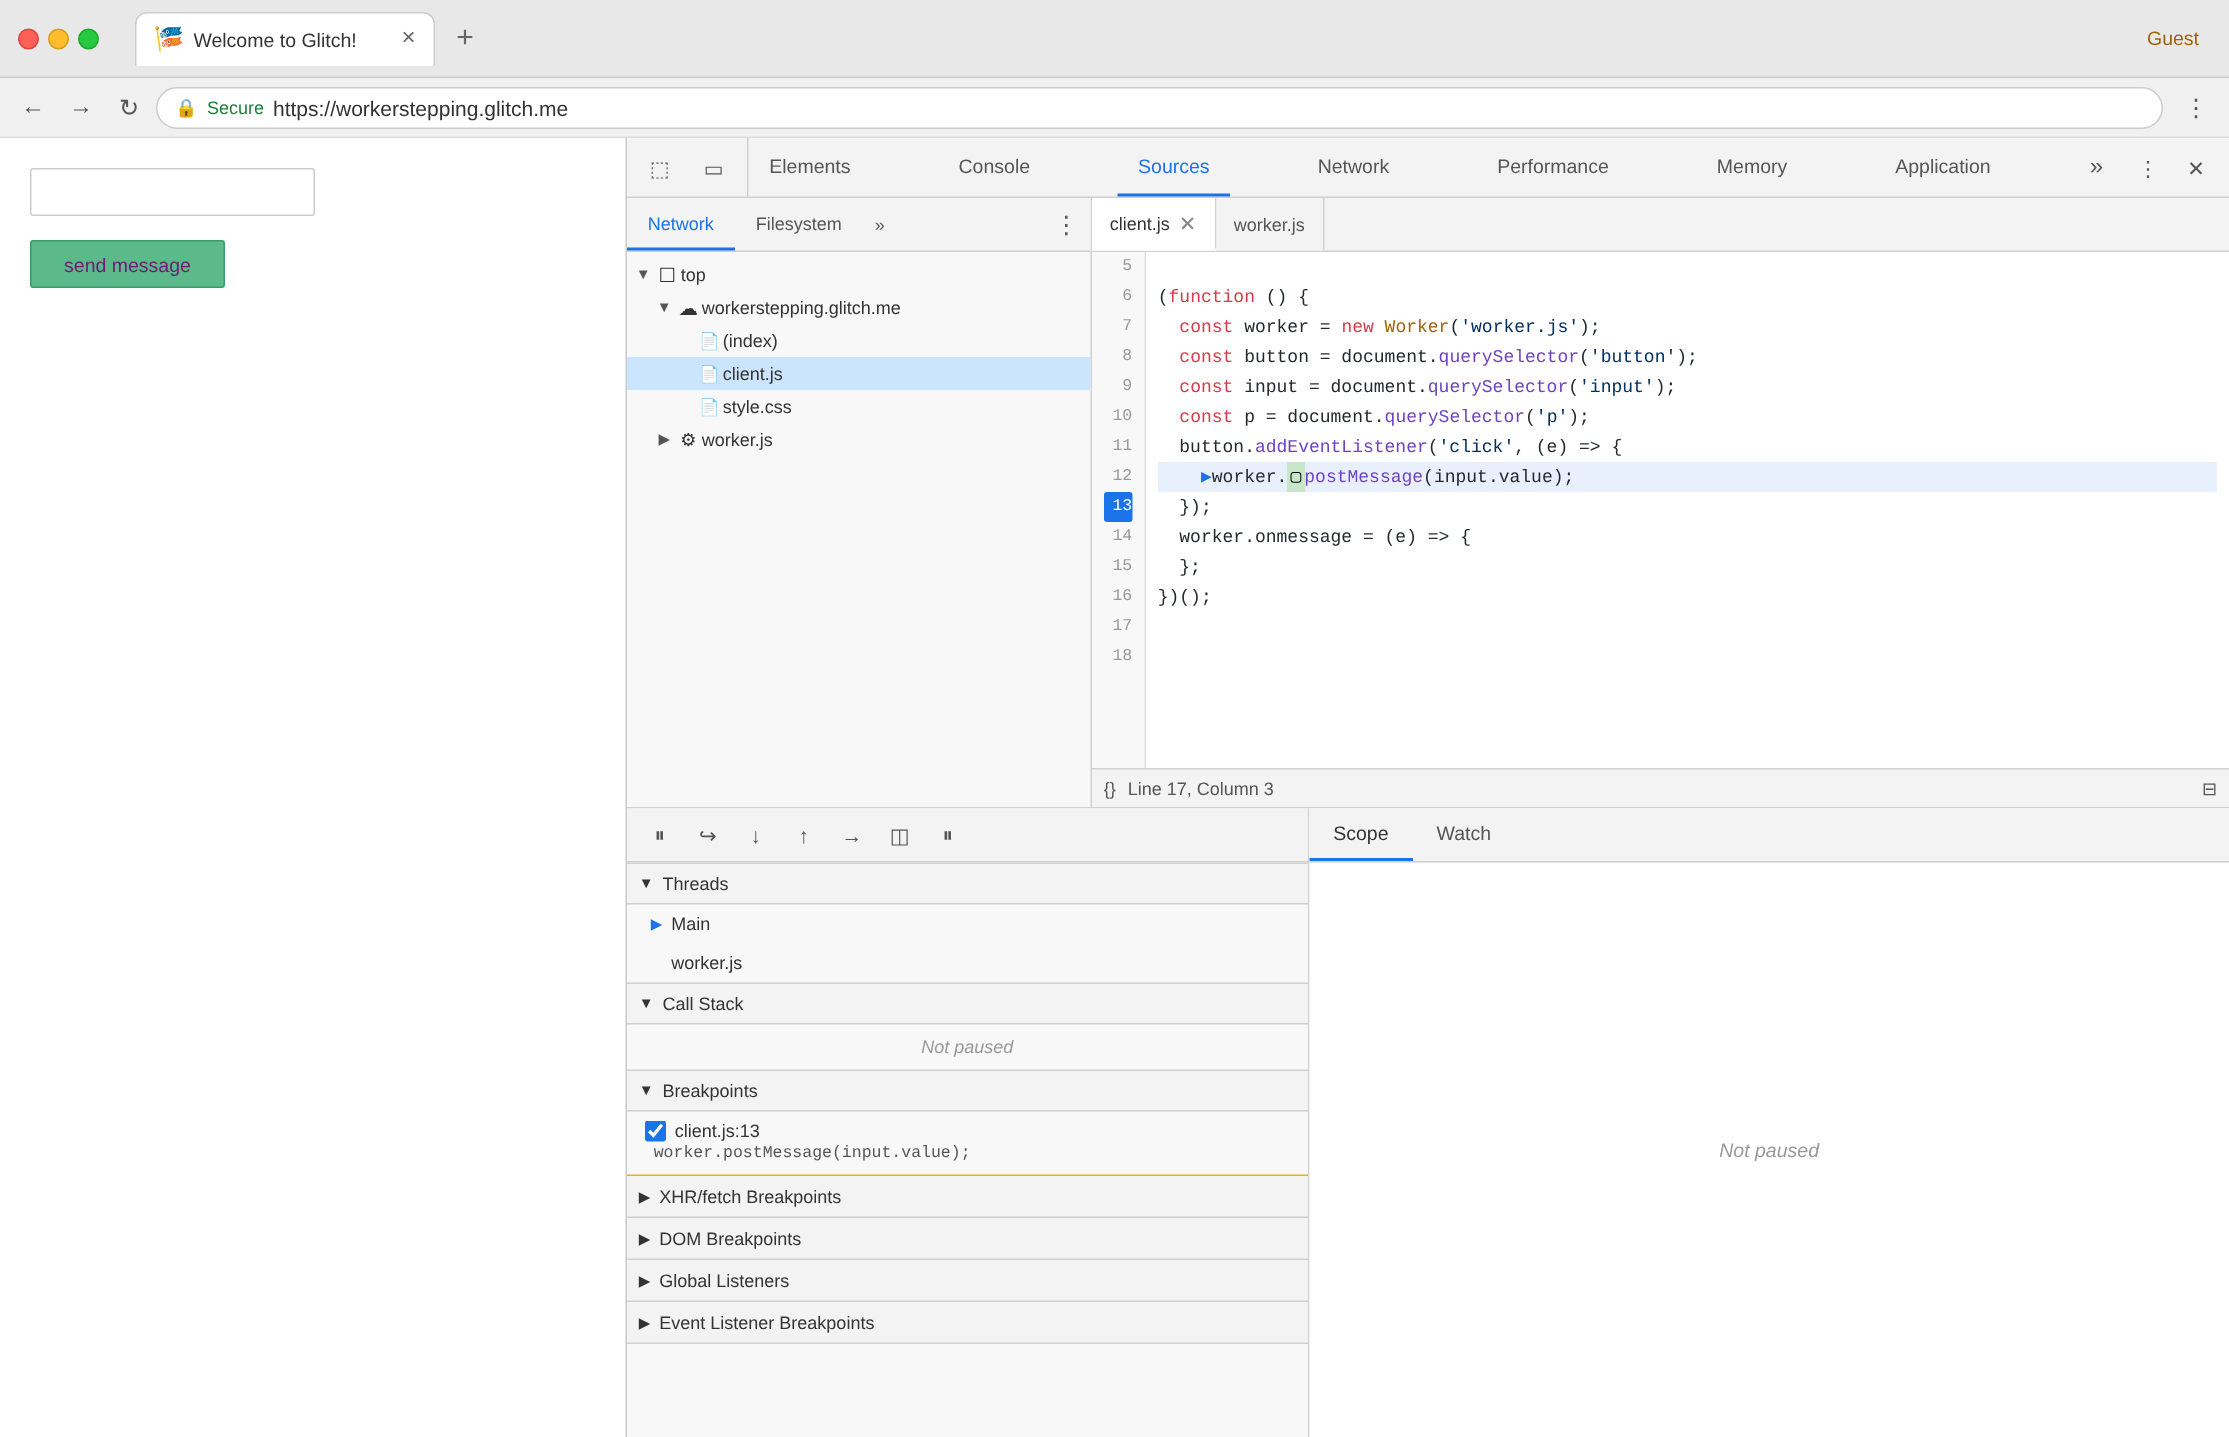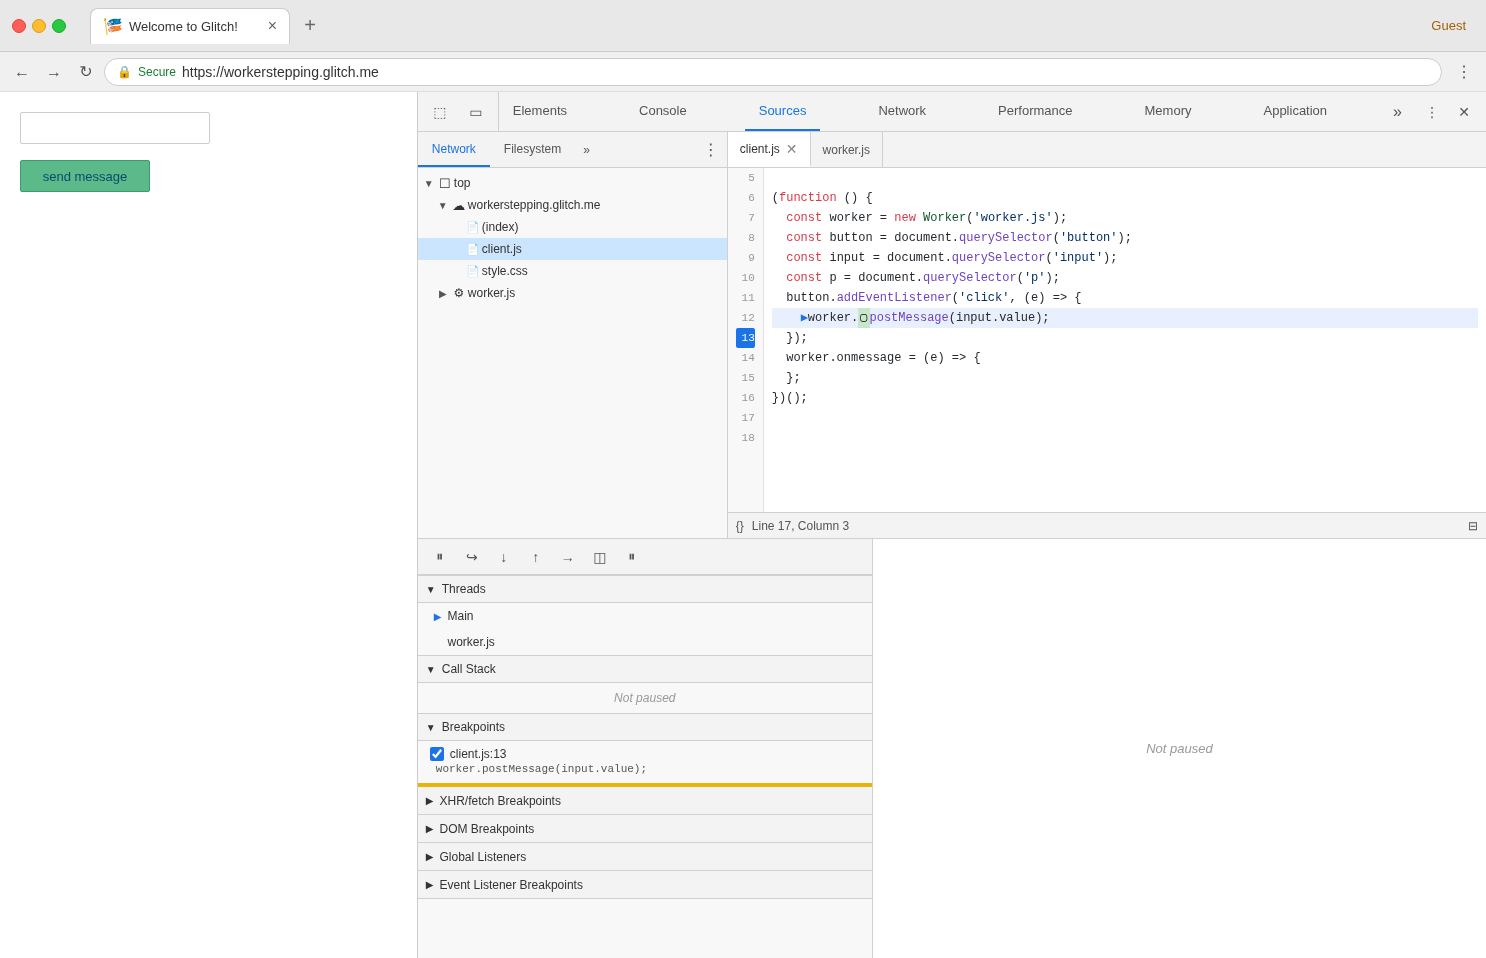--- a/index.html
+++ b/index.html
@@ -30,21 +30,21 @@
     .lock-icon { font-size: 12px; }
     .url-text { color: #333; font-size: 14px; }
     .nav-more { margin-left: 4px; }
 
     
     .page-content { display: flex; flex: 1; background: white; }
 
     
     .page-left { width: 465px; background: white; padding: 20px; display: flex; flex-direction: column; gap: 16px; }
     .message-input { width: 190px; height: 32px; border: 1px solid #ccc; border-radius: 2px; }
-    .send-btn { width: 130px; height: 32px; background: #5bb98a; border: 1px solid #3d9a6d; border-radius: 2px; cursor: pointer; color: #0c4a6e; font-size: 13px; }
+    .send-btn { width: 130px; height: 32px; background: #5bb98a; border: 1px solid #3d9a6d; border-radius: 2px; cursor: pointer; color: #701a75; font-size: 13px; }
 
     
     .devtools { flex: 1; display: flex; flex-direction: column; background: #f8f8f8; border-left: 1px solid #ccc; }
 
     
     .devtools-header { height: 40px; background: #f3f3f3; border-bottom: 1px solid #d0d0d0; display: flex; align-items: stretch; }
     .devtools-icons { display: flex; align-items: center; padding: 0 8px; gap: 8px; border-right: 1px solid #d0d0d0; }
     .dt-icon-btn { width: 28px; height: 28px; display: flex; align-items: center; justify-content: center; cursor: pointer; border-radius: 4px; font-size: 14px; color: #555; }
     .devtools-tabs { display: flex; align-items: stretch; flex: 1; gap: 44px; }
     .dt-tab { padding: 0 14px; display: flex; align-items: center; font-size: 13px; color: #555; cursor: pointer; border-bottom: 2px solid transparent; white-space: nowrap; }
@@ -85,21 +85,21 @@
     .line-numbers { background: #f8f8f8; padding: 0 8px; text-align: right; color: #999; border-right: 1px solid #e0e0e0; min-width: 36px; user-select: none; }
     .line-number { height: 20px; display: flex; align-items: center; justify-content: flex-end; font-size: 11px; }
     .line-number.breakpoint { background: #1a73e8; color: white; border-radius: 2px; }
     .code-content { flex: 1; padding: 0 8px; overflow: auto; }
     .code-line { height: 20px; display: flex; align-items: center; white-space: pre; }
     .code-line.highlighted { background: #e8f0fe; }
 
     
     .c-comment { color: #6a737d; font-style: italic; }
     .c-keyword { color: #d73a49; }
-    .c-fn { color: #14532d; font-family: Liberation Mono, monospace; }
+    .c-fn { color: #a16207; font-family: Liberation Mono, monospace; }
     .c-string { color: #032f62; }
     .c-plain { color: #24292e; }
     .c-method { color: #6f42c1; }
 
     .status-bar { height: 26px; background: #f3f3f3; border-top: 1px solid #d0d0d0; display: flex; align-items: center; padding: 0 8px; font-size: 12px; color: #555; }
     .status-bar-right { margin-left: auto; }
 
     
     .devtools-bottom { display: flex; height: 420px; border-top: 1px solid #d0d0d0; }
 
@@ -111,21 +111,21 @@
     .section-header { height: 28px; background: #f3f3f3; border-bottom: 1px solid #d0d0d0; border-top: 1px solid #d0d0d0; display: flex; align-items: center; padding: 0 8px; font-size: 12px; font-weight: 500; color: #333; cursor: pointer; }
     .section-arrow { margin-right: 6px; font-size: 10px; }
 
     .section-content { font-size: 12px; }
     .thread-item { height: 26px; display: flex; align-items: center; padding: 0 16px; color: #333; cursor: pointer; }
     .thread-arrow { color: #1a73e8; margin-right: 6px; font-size: 10px; }
     .thread-label { font-size: 12px; }
 
     .call-stack-empty { padding: 8px 16px; color: #999; font-style: italic; font-size: 12px; text-align: center; }
 
-    .breakpoint-item { padding: 6px 12px; border-bottom: 4px solid #eab308; }
+    .breakpoint-item { padding: 6px 12px; border-bottom: 1px solid #eab308; }
     .breakpoint-checkbox { display: flex; align-items: center; gap: 6px; }
     .bp-checkbox { width: 14px; height: 14px; accent-color: #1a73e8; }
     .bp-label { font-size: 12px; color: #333; font-weight: 500; }
     .bp-code { font-family: 'Courier New', monospace; font-size: 11px; color: #555; padding: 2px 6px; }
 
     .collapsed-section { height: 28px; background: #f3f3f3; border-bottom: 1px solid #d0d0d0; display: flex; align-items: center; padding: 0 8px; font-size: 12px; color: #333; cursor: pointer; }
     .collapsed-arrow { margin-right: 6px; font-size: 10px; }
 
     
     .scope-panel { flex: 1; background: white; display: flex; flex-direction: column; }
@@ -362,20 +362,24 @@
             <span>Global Listeners</span>
           </div>
 
           <div class="collapsed-section">
             <span class="collapsed-arrow">▶</span>
             <span>Event Listener Breakpoints</span>
           </div>
         </div>
 
         <div class="scope-panel">
+          <div class="scope-tabs">
+            <div class="scope-tab active">Scope</div>
+            <div class="scope-tab">Watch</div>
+          </div>
           <div class="scope-content">
             <span>Not paused</span>
           </div>
         </div>
 
       </div>
     </div>
   </div>
 </div>
 

